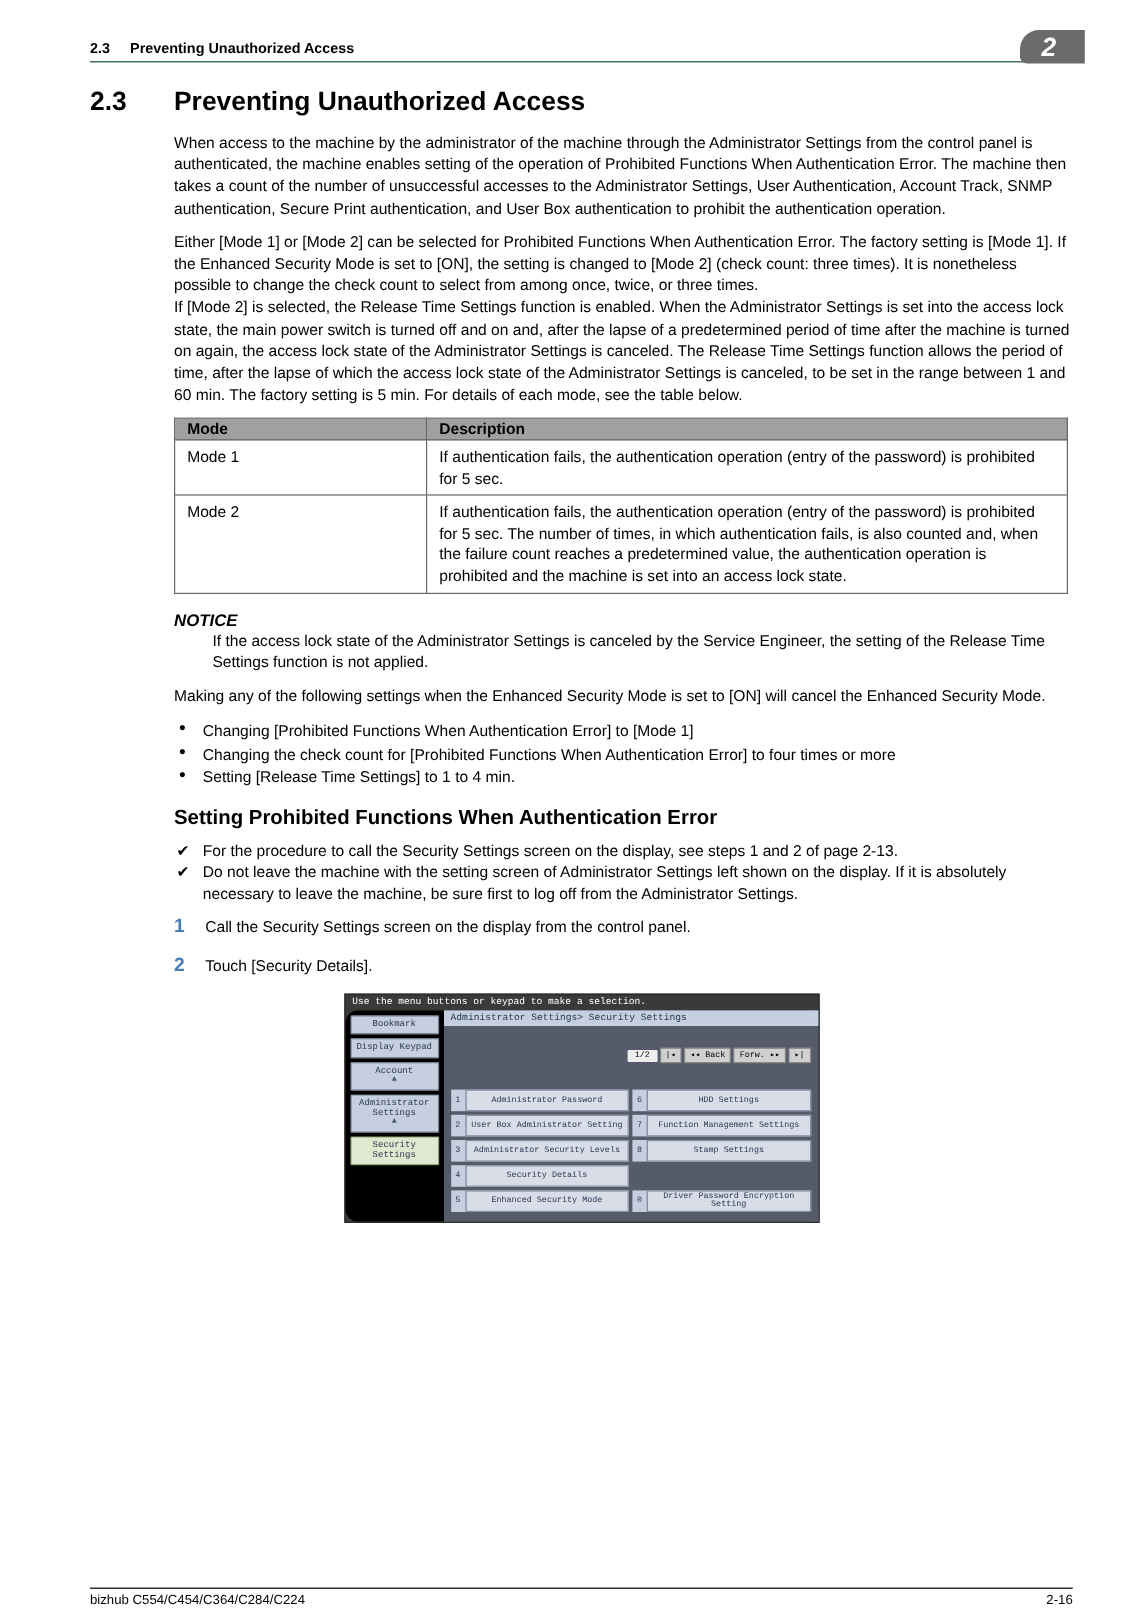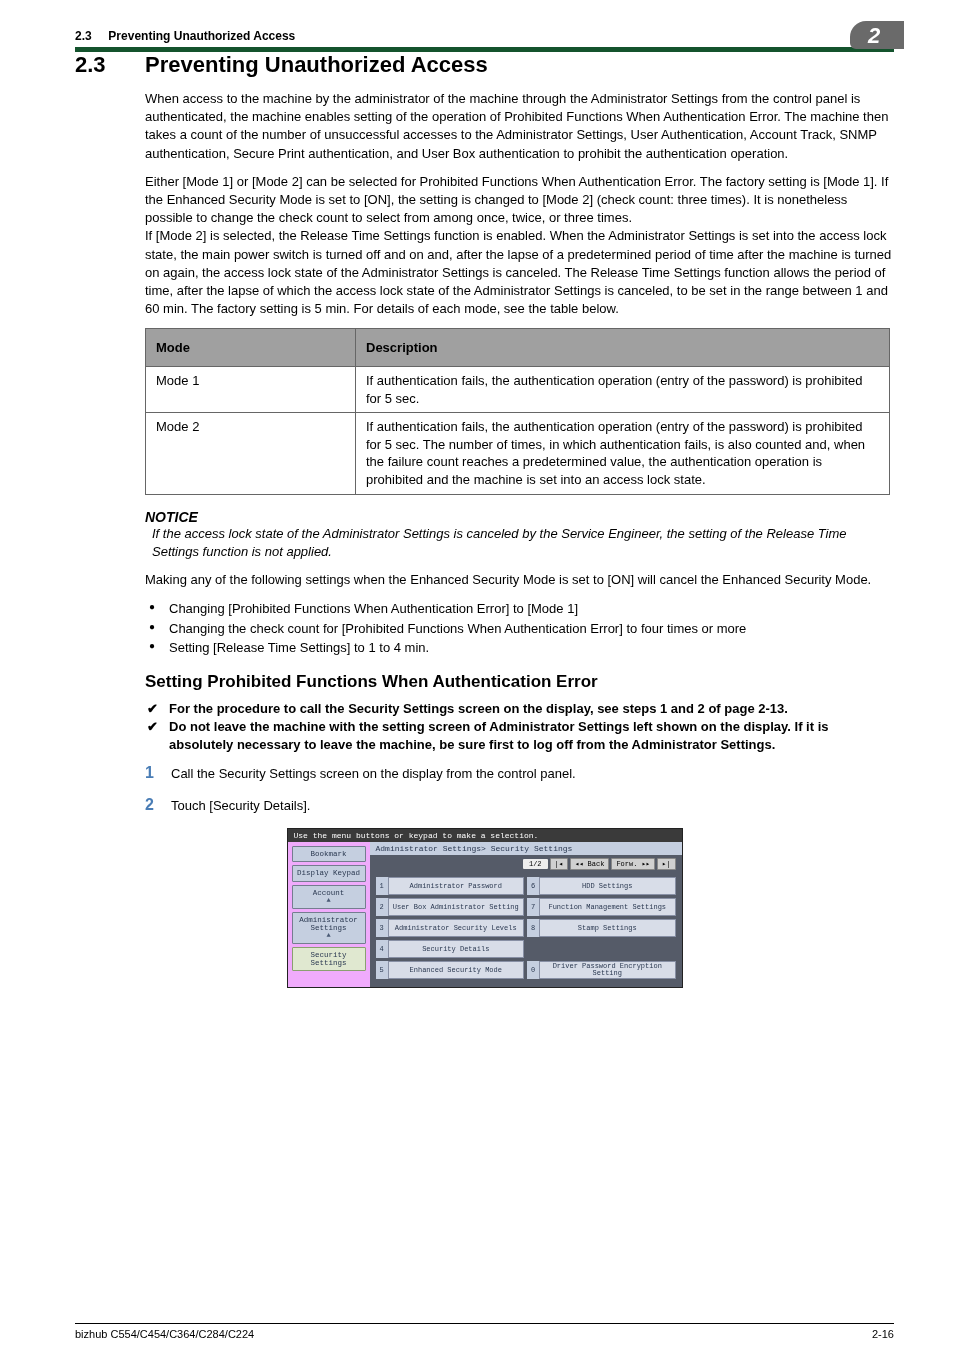--- a/index.html
+++ b/index.html
@@ -10,21 +10,22 @@
       height: 1350px;
       position: relative;
       font-size: 13px;
       color: #000;
     }
     .page {
       padding: 28px 60px 40px 75px;
     }
     .top-border {
       position: relative;
-      border-bottom: 5px solid #14532d;
+      border-bottom: 1px solid #14532d;
+      margin-bottom: 20px;
       height: 24px;
     }
     .header-left {
       position: absolute;
       left: 0;
       bottom: 4px;
       font-size: 12px;
       font-weight: bold;
     }
     .header-badge {
@@ -68,40 +69,39 @@
       margin-left: 70px;
       width: 745px;
       border-collapse: collapse;
       margin-top: 6px;
       margin-bottom: 14px;
       font-size: 13px;
     }
     .mode-table th {
       background: #a0a0a0;
       text-align: left;
-      padding: 11px 10px;
+      padding: 1px 10px;
       border: 1px solid #666;
       font-weight: bold;
     }
     .mode-table td {
       padding: 5px 10px;
       border: 1px solid #666;
       vertical-align: top;
       line-height: 1.35;
     }
     .mode-table td:first-child { width: 210px; }
     .notice-h {
       margin-left: 70px;
       font-weight: bold;
       font-style: italic;
       font-size: 14px;
     }
     .notice-text {
-      margin-left: 77px;
-      font-style: italic;
+      margin-left: 102px;
       line-height: 1.4;
       margin-bottom: 10px;
     }
     ul.bullets {
       margin-left: 70px;
       list-style: none;
       margin-bottom: 14px;
     }
     ul.bullets li {
       padding-left: 24px;
@@ -124,21 +124,20 @@
     }
     ul.checks {
       margin-left: 70px;
       list-style: none;
       margin-bottom: 10px;
     }
     ul.checks li {
       padding-left: 24px;
       position: relative;
       line-height: 1.4;
-      font-weight: bold;
     }
     ul.checks li::before {
       content: "✔";
       position: absolute;
       left: 2px;
       top: 0;
     }
     .steps {
       margin-left: 70px;
       list-style: none;
@@ -164,21 +163,22 @@
       border: 1px solid #222;
     }
     .ss-inst {
       background: #3a3a3a;
       color: #fff;
       padding: 2px 6px;
       font-size: 8px;
     }
     .ss-body {
       display: flex;
-      background: #f0abfc;
+      background: #000000;
+      border-radius: 10px;
     }
     .ss-left {
       width: 82px;
       padding: 4px;
     }
     .ss-tab {
       background: #c5cfe0;
       border: 1px solid #757d90;
       margin-bottom: 3px;
       padding: 3px 3px;
@@ -199,21 +199,21 @@
       background: #c5cfe0;
       padding: 2px 6px;
       font-size: 8px;
       color: #2a3850;
     }
     .ss-nav {
       display: flex;
       justify-content: flex-end;
       align-items: center;
       gap: 2px;
-      padding: 3px 6px;
+      padding: 18px 6px;
       background: #555b68;
     }
     .ss-page-indicator {
       background: #eee;
       padding: 1px 6px;
       font-size: 7px;
       border-radius: 1px;
     }
     .ss-nav-btn {
       background: #d0d0d0;

